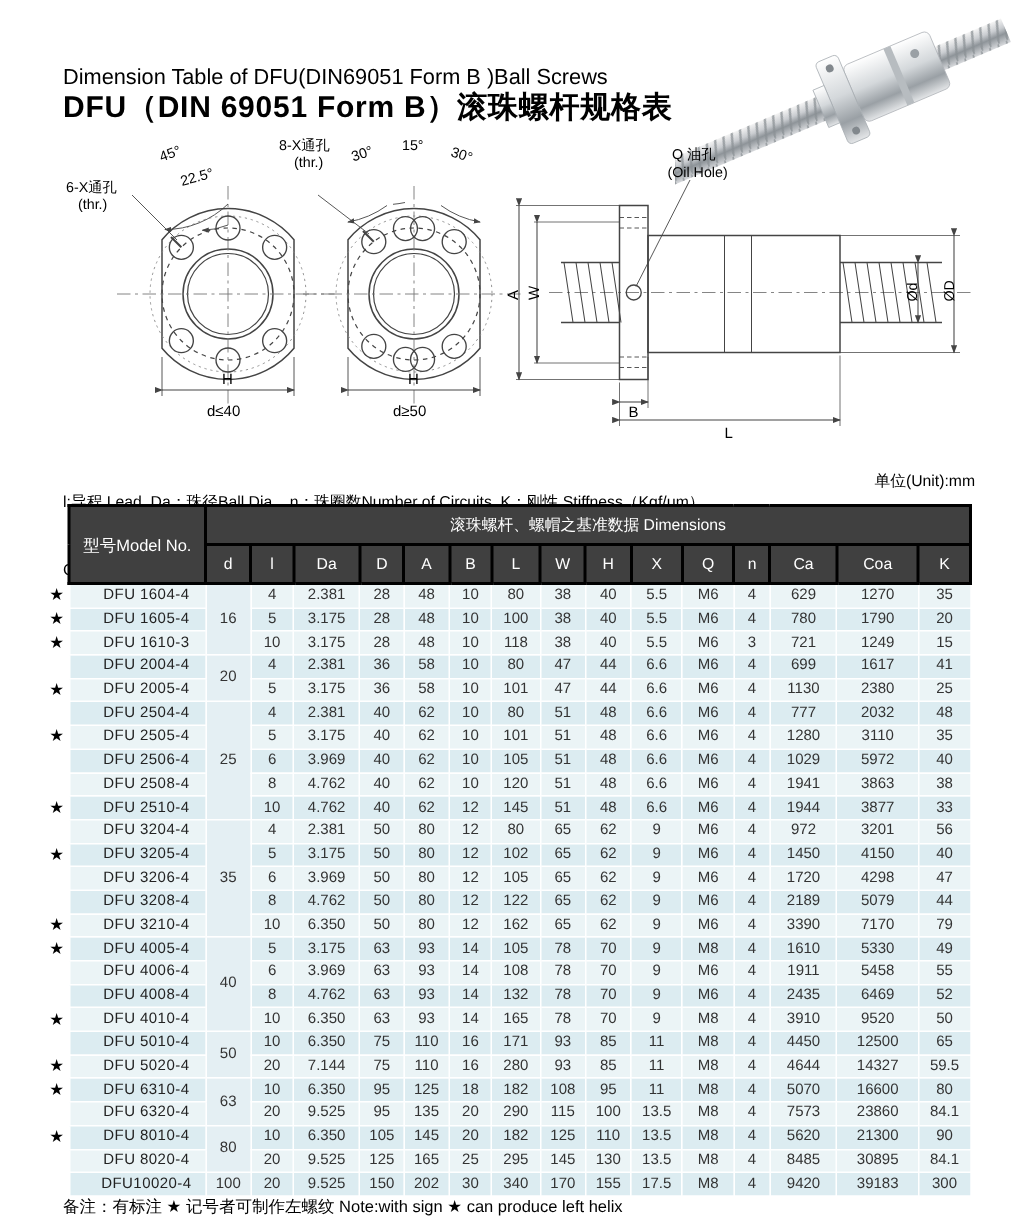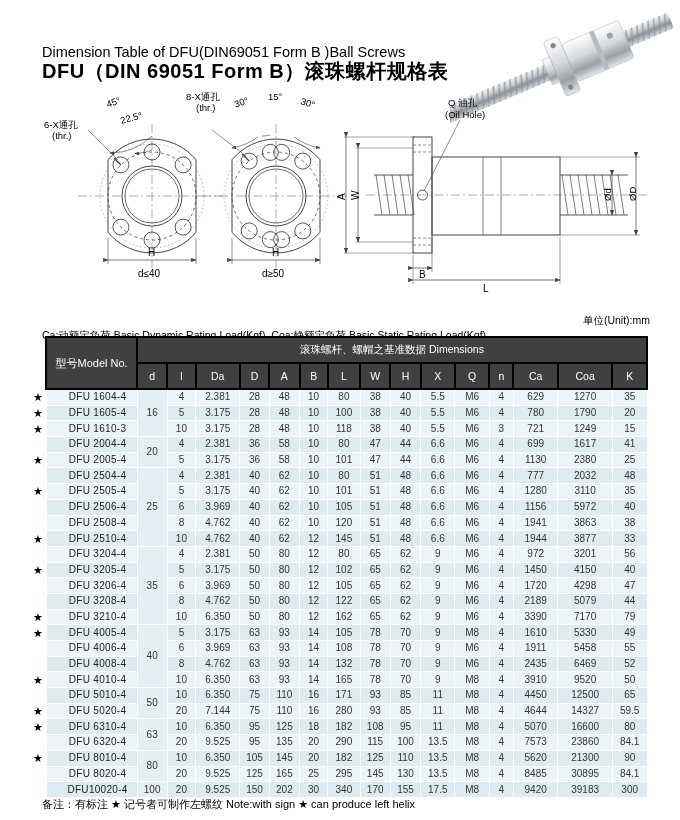--- a/index.html
+++ b/index.html
@@ -187,20 +187,21 @@
   <text x="445" y="30" font-size="9.5" fill="#000">(Oil Hole)</text>
   <text x="338" y="111" font-size="10" fill="#000" transform="rotate(-90 342 108)">A</text>
   <text x="351" y="112" font-size="10" fill="#000" transform="rotate(-90 355 108)">W</text>
   <text x="419" y="190" font-size="10" fill="#000">B</text>
   <text x="483" y="204" font-size="10" fill="#000">L</text>
   <text x="602" y="110" font-size="9.5" fill="#000" transform="rotate(-90 608 107)">Ød</text>
   <text x="626" y="111" font-size="9.5" fill="#000" transform="rotate(-90 632 107)">ØD</text>
 </svg>
 
 <div class="legend">
+  <div>l:导程 Lead  Da：珠径Ball Dia.   n：珠圈数Number of Circuits  K：刚性 Stiffness（Kgf/μm）</div>
   <div>Ca:动额定负荷 Basic Dynamic Rating Load(Kgf)  Coa:静额定负荷 Basic Static Rating Load(Kgf)</div>
 </div>
 <div class="unitnote">单位(Unit):mm</div>
 
 <div class="tablewrap">
   <table>
     <colgroup>
       <col style="width:16px">
         <col style="width:90px">
         <col style="width:30px">
@@ -380,21 +381,21 @@
           <td>3.969</td>
           <td>40</td>
           <td>62</td>
           <td>10</td>
           <td>105</td>
           <td>51</td>
           <td>48</td>
           <td>6.6</td>
           <td>M6</td>
           <td>4</td>
-          <td>1156</td>
+          <td>1029</td>
           <td>5972</td>
           <td>40</td>
         </tr>
         <tr>
           <td class="starcell"></td>
           <td class="modelcell">DFU 2508-4</td>
           <td>8</td>
           <td>4.762</td>
           <td>40</td>
           <td>62</td>

